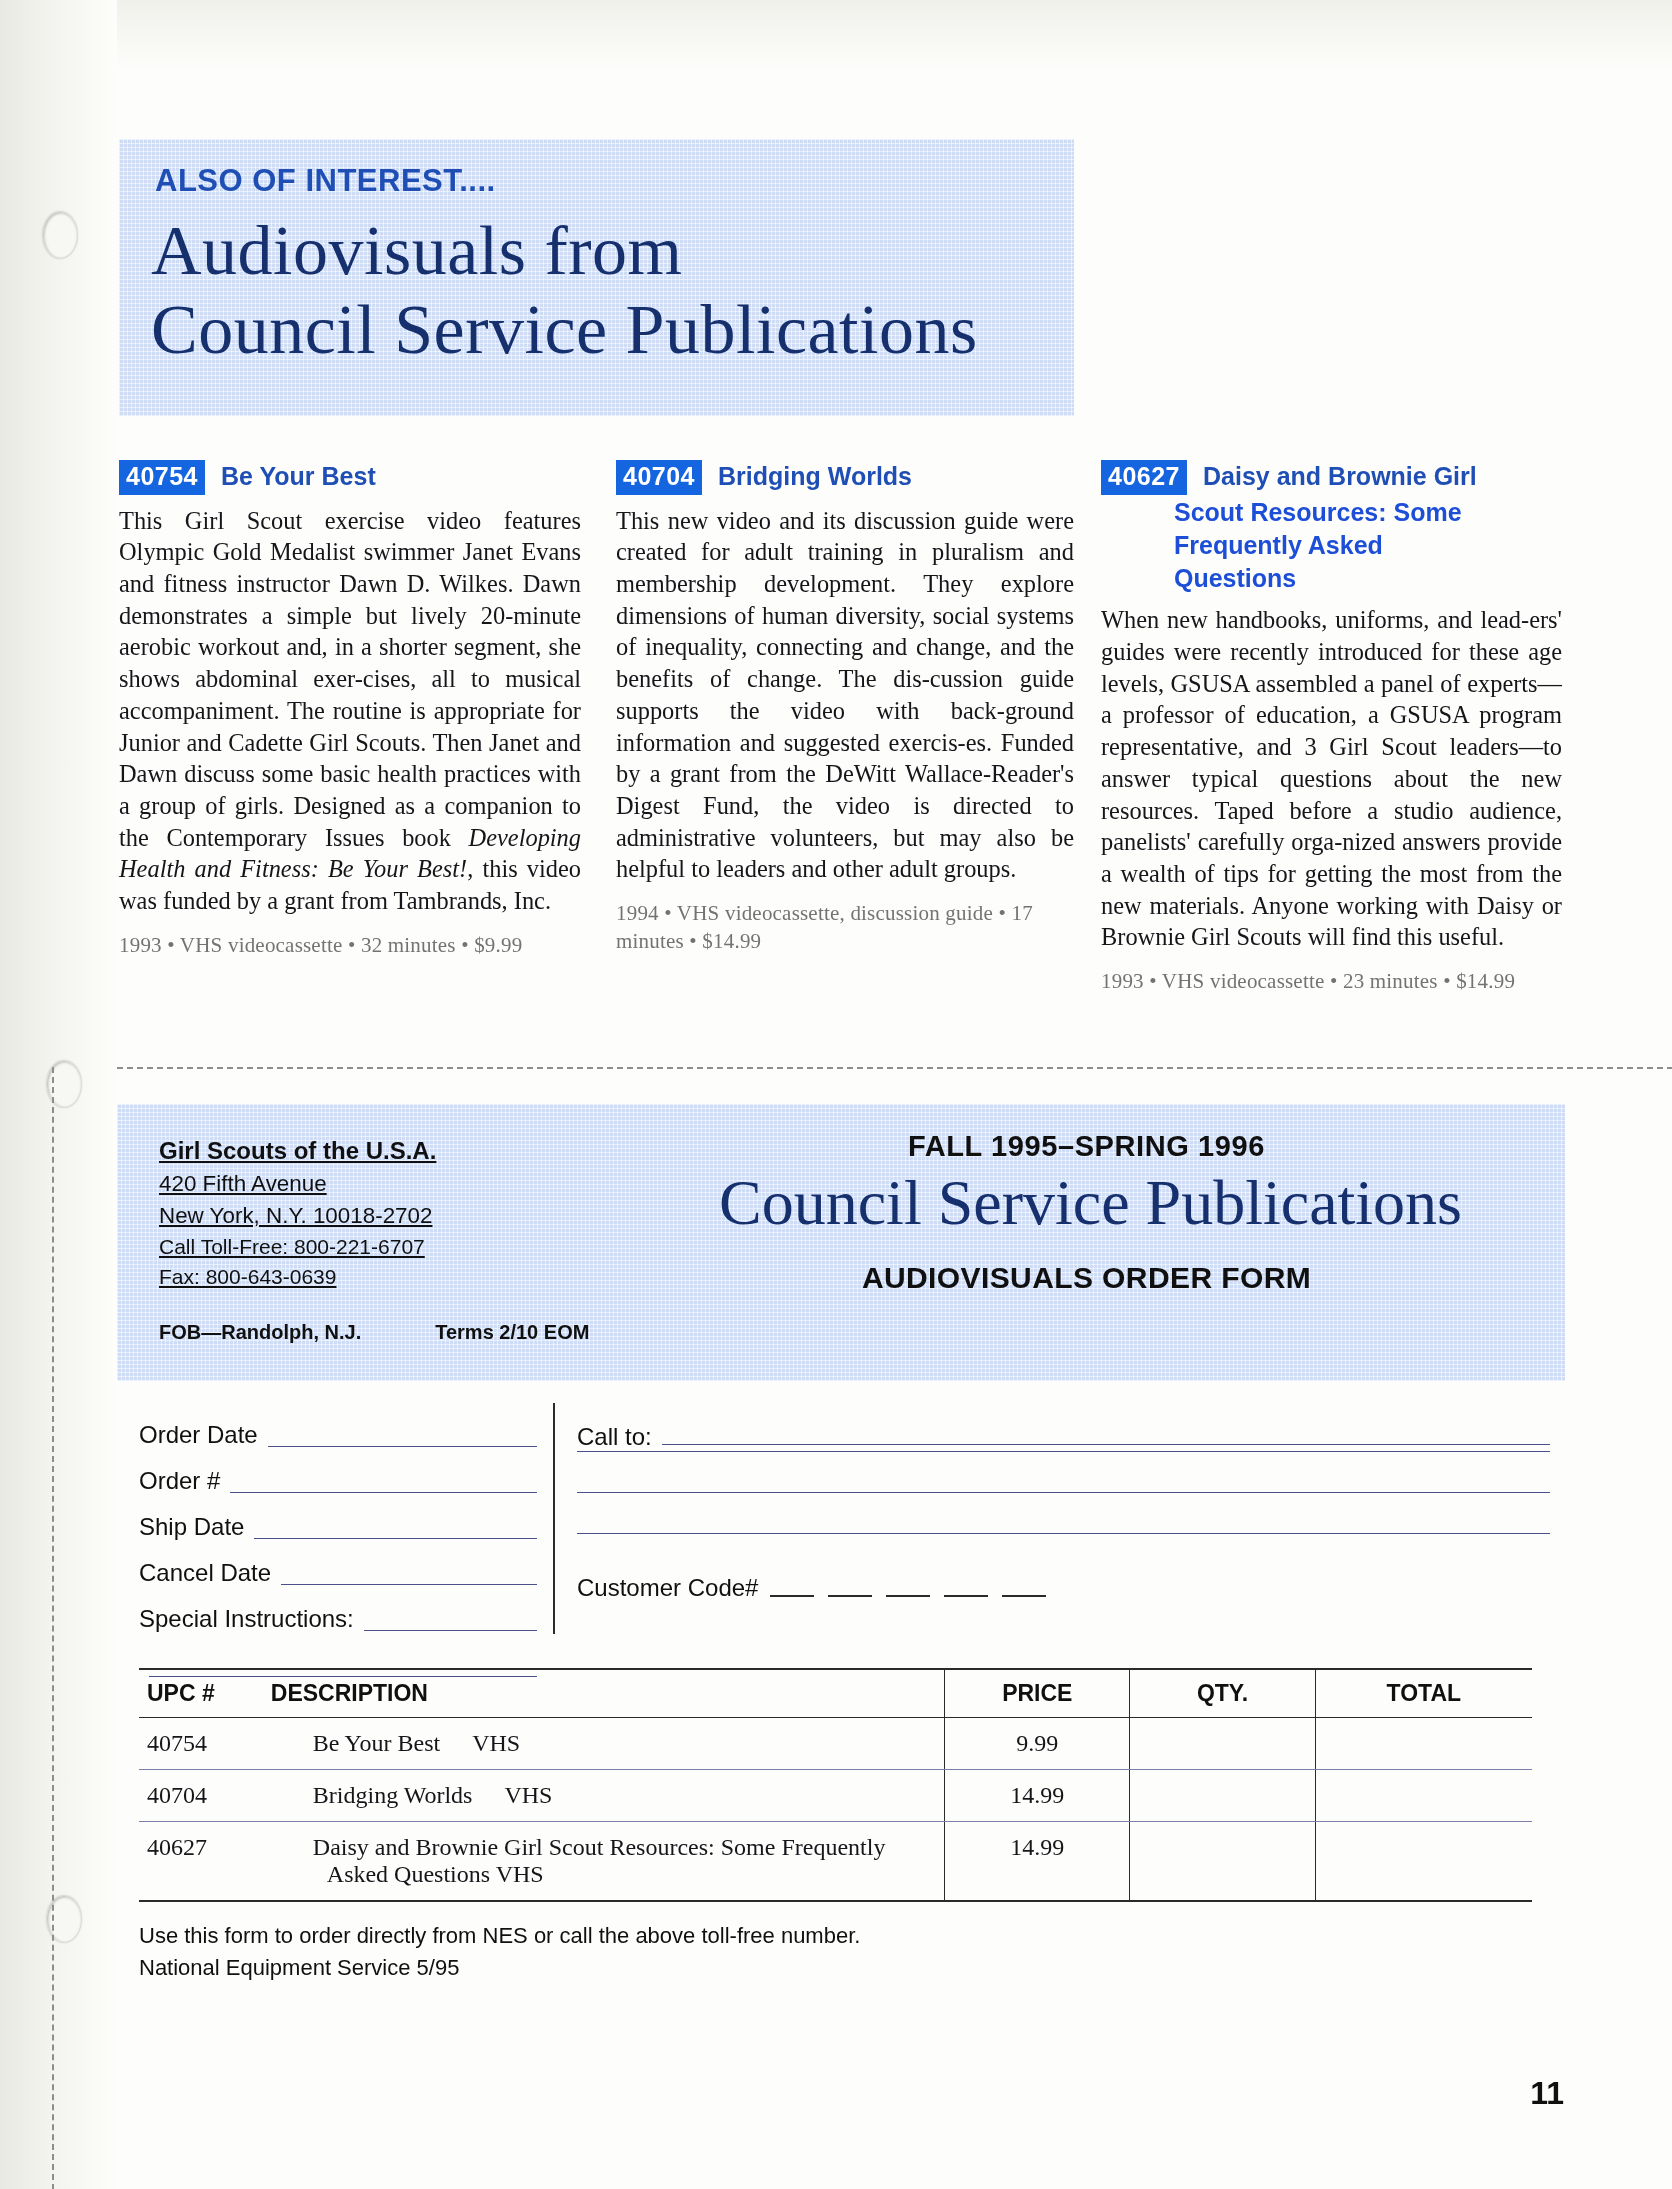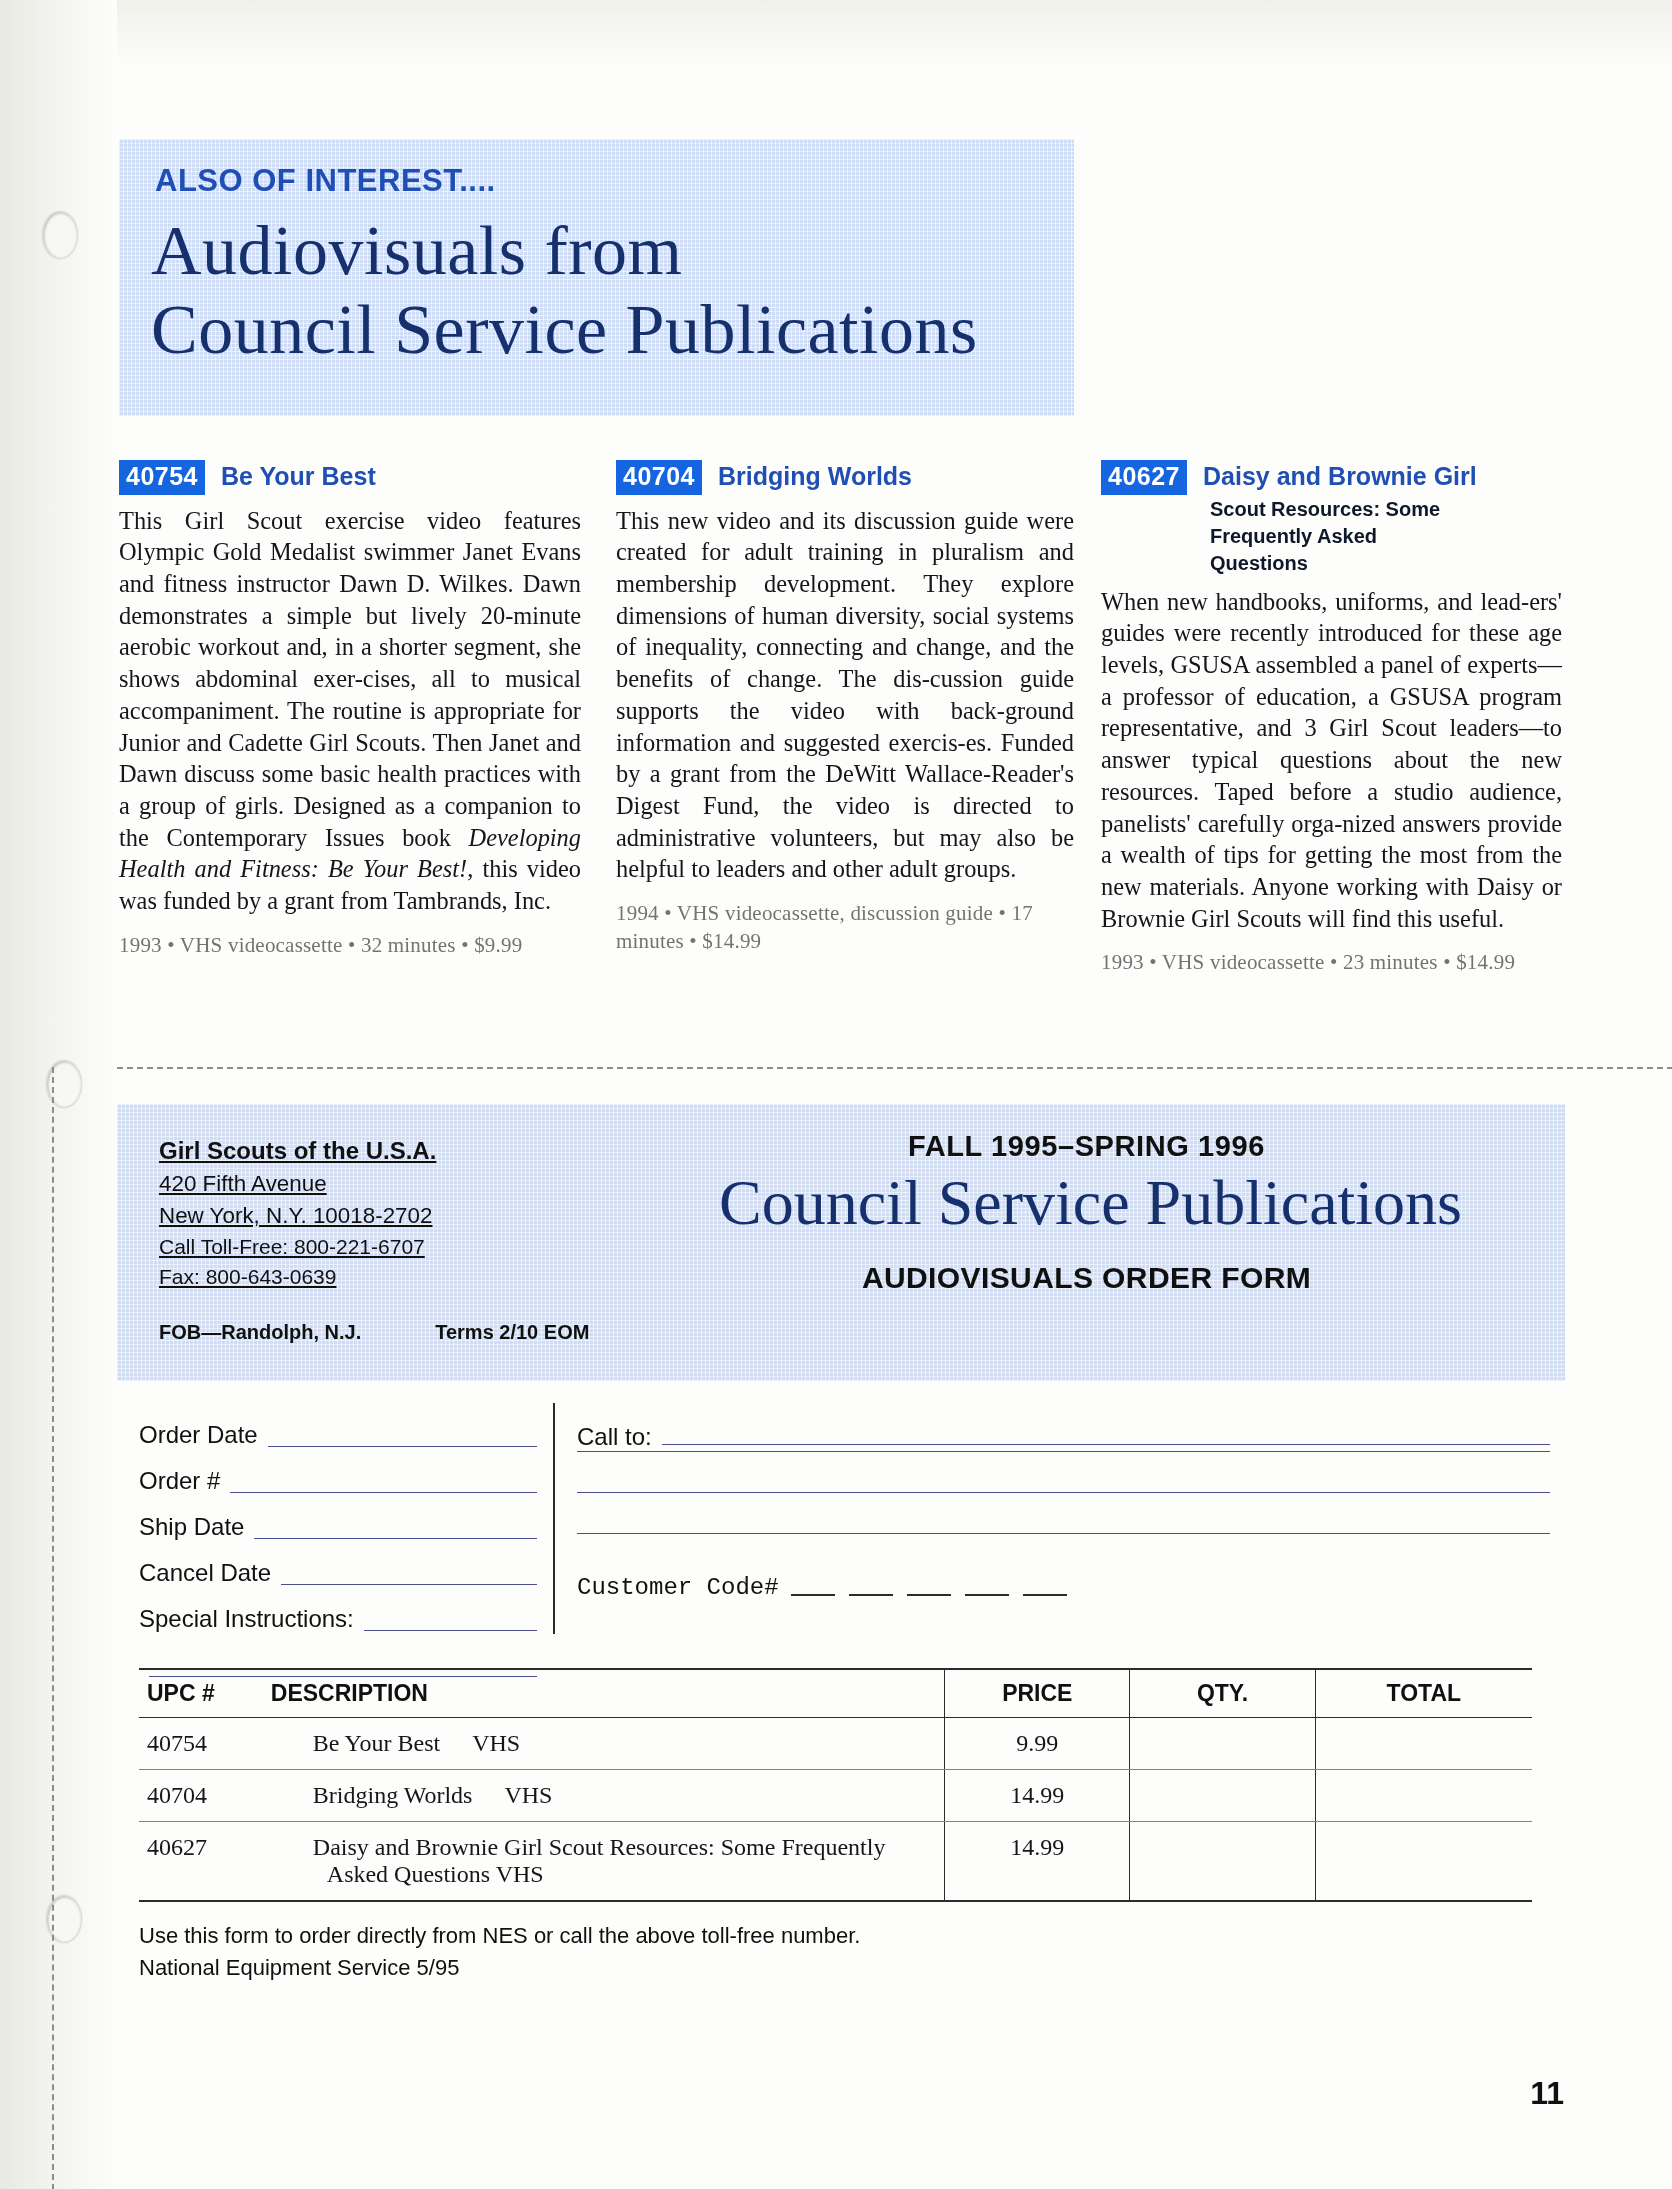--- a/index.html
+++ b/index.html
@@ -110,26 +110,26 @@
   }
   .item-title {
     font-family: "Liberation Sans", sans-serif;
     font-weight: bold;
     font-size: 25px;
     color: #1f4fb5;
     margin-left: 12px;
   }
   .title-wrap-indent {
     display: block;
-    margin-left: 109px;
+    margin-left: 73px;
     margin-top: 2px;
     font-family: "Liberation Sans", sans-serif;
     font-weight: bold;
-    font-size: 20px;
-    color: #0f172a;
+    font-size: 25px;
+    color: #1d4ed8;
     line-height: 1.25;
   }
   .body {
     font-family: "Liberation Serif", serif;
     font-size: 24.4px;
     line-height: 1.30;
     text-align: justify;
     color: #15151a;
     margin-top: 6px;
   }
@@ -275,21 +275,21 @@
     display: flex;
     align-items: flex-end;
     height: 44px;
     font-family: "Liberation Sans", sans-serif;
     font-size: 24px;
     color: #101010;
   }
   .cust-row {
     display: flex;
     align-items: flex-end;
-    font-family: Liberation Mono, monospace;
+    font-family: Liberation Sans, sans-serif;
     font-size: 24px;
     color: #101010;
     margin-top: 6px;
   }
   .cust-boxes { display: flex; margin-left: 12px; margin-bottom: 5px; }
   .cust-boxes span {
     width: 44px;
     border-bottom: 2px solid #2b2b2b;
     margin-right: 14px;
     height: 0;

